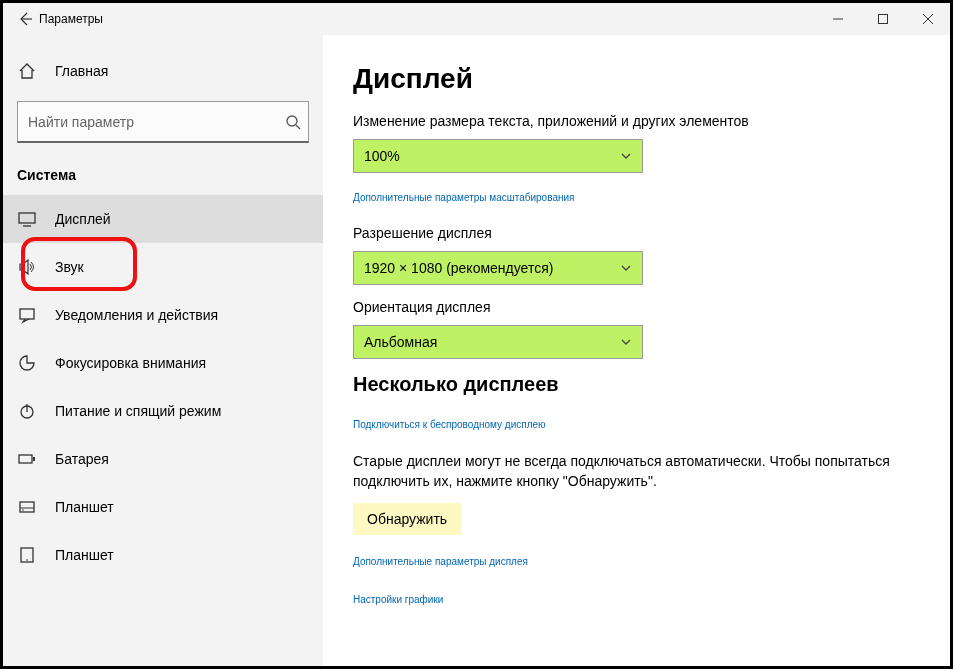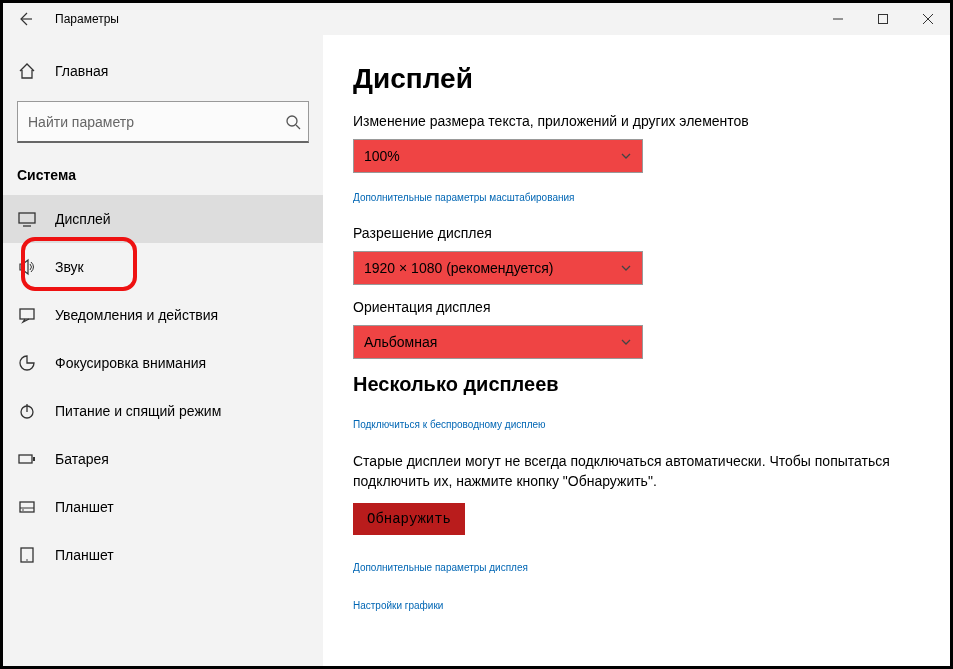--- a/index.html
+++ b/index.html
@@ -24,21 +24,21 @@
     padding-left: 12px;
     background: #f3f3f3;
   }
   .titlebar .back {
     width: 20px; height: 20px;
     display: flex; align-items: center; justify-content: center;
     cursor: pointer;
     color: #333;
   }
   .titlebar .title {
-    margin-left: 20px;
+    margin-left: 4px;
     font-size: 12px;
     color: #000;
   }
   .win-controls {
     margin-left: auto;
     display: flex;
   }
   .win-controls div {
     width: 45px; height: 32px;
     display: flex; align-items: center; justify-content: center;
@@ -130,21 +130,21 @@
   }
   .field-label {
     font-size: 14px;
     color: #000;
     margin-bottom: 10px;
   }
   .combo {
     width: 290px;
     height: 34px;
     border: 1px solid #999;
-    background: #ef4444;
+    background: #bef264;
     display: flex;
     align-items: center;
     padding: 0 10px;
     font-size: 14px;
     cursor: pointer;
     justify-content: space-between;
     margin-bottom: 14px;
     color: #000;
   }
   .combo .chev {
@@ -164,28 +164,28 @@
     margin-bottom: 18px;
   }
   .info-text {
     font-size: 14px;
     color: #000;
     line-height: 1.4;
     margin-bottom: 12px;
   }
   .btn {
     display: inline-block;
-    background: #b91c1c;
+    background: #fef9c3;
     border: none;
     padding: 8px 14px;
     font-size: 14px;
     cursor: pointer;
-    margin-bottom: 22px;
-    color: #000;
-    font-family: Liberation Mono, monospace;
+    margin-bottom: 16px;
+    color: #000;
+    font-family: Liberation Sans, sans-serif;
   }
   svg { display: block; }
 </style>
 </head>
 <body>
 
 <div class="outer">
 
   <div class="titlebar">
     <div class="back">

